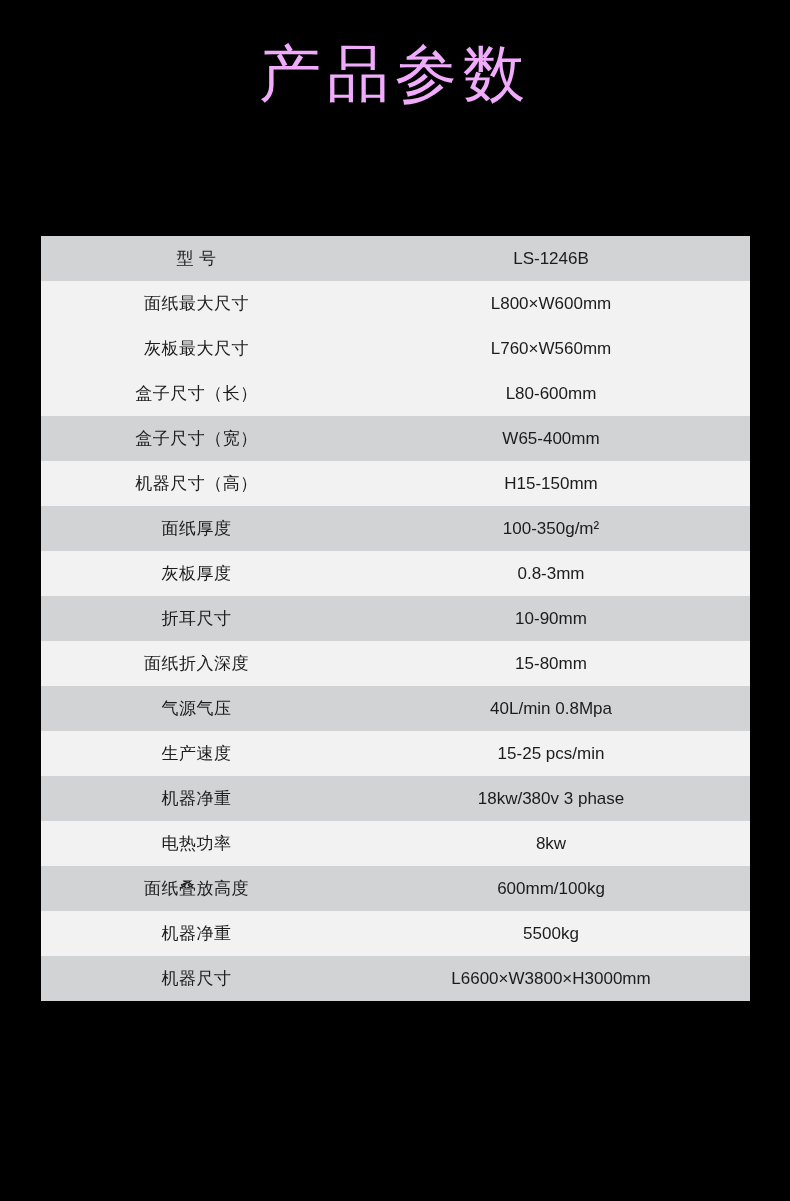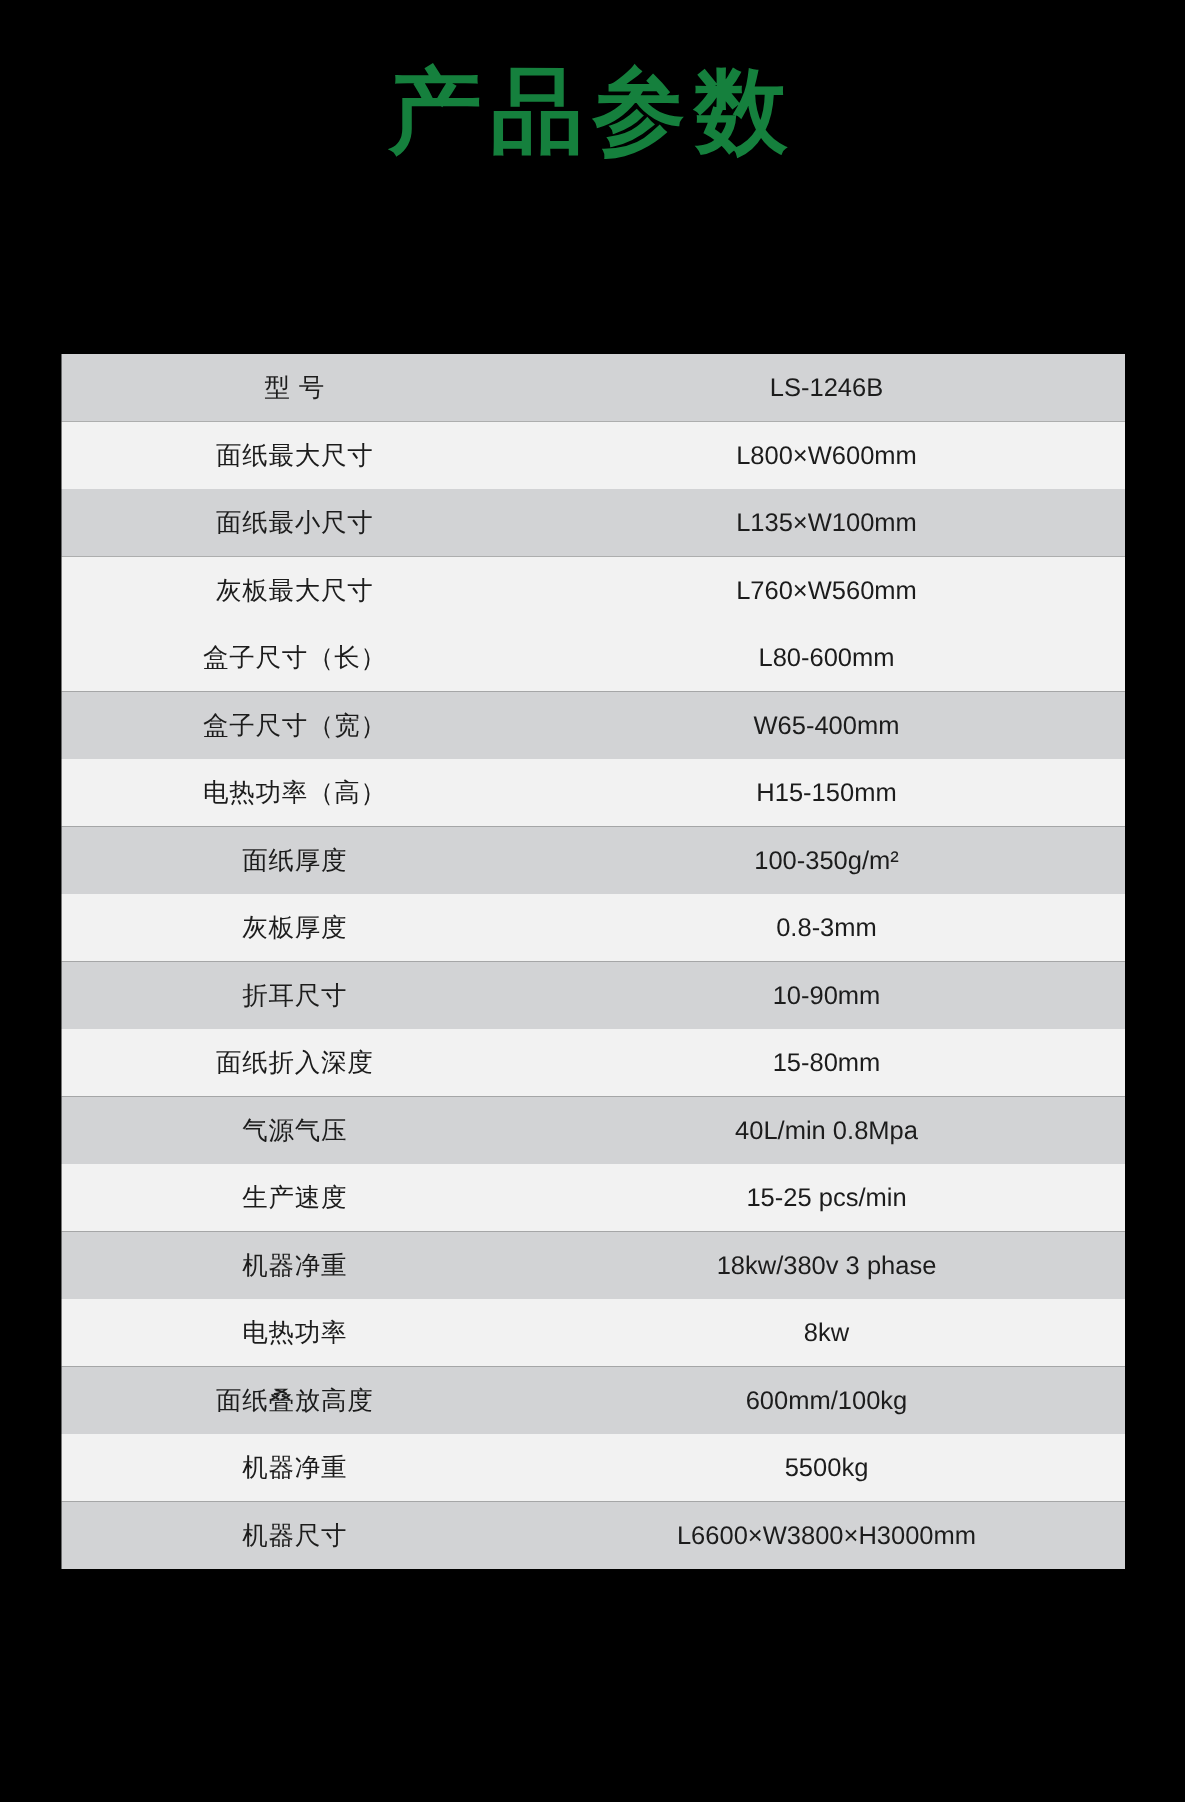--- a/index.html
+++ b/index.html
@@ -21,23 +21,23 @@
     box-sizing: border-box;
   }
   .title-block {
     width: 100%;
     text-align: center;
     padding-top: 34px;
     height: 125px;
     box-sizing: border-box;
   }
   .page-title {
-    color: #15803d;
+    color: #f0abfc;
     font-size: 62px;
-    font-weight: bold;
+    font-weight: normal;
     letter-spacing: 6px;
     line-height: 80px;
     margin: 0;
     font-family: "DejaVu Sans", "Liberation Sans", sans-serif;
   }
   .spec-table-wrap {
     position: absolute;
     top: 236px;
     left: 41px;
     width: 709px;
@@ -94,38 +94,34 @@
     <table class="spec-table">
       <tbody>
           <tr class="row-shade">
             <td class="label-cell model-label">型  号</td>
             <td class="value-cell">LS-1246B</td>
           </tr>
           <tr class="row-plain">
             <td class="label-cell">面纸最大尺寸</td>
             <td class="value-cell">L800×W600mm</td>
           </tr>
-          <tr class="row-shade">
-            <td class="label-cell">面纸最小尺寸</td>
-            <td class="value-cell">L135×W100mm</td>
-          </tr>
           <tr class="row-plain">
             <td class="label-cell">灰板最大尺寸</td>
             <td class="value-cell">L760×W560mm</td>
           </tr>
           <tr class="row-plain">
             <td class="label-cell">盒子尺寸（长）</td>
             <td class="value-cell">L80-600mm</td>
           </tr>
           <tr class="row-shade">
             <td class="label-cell">盒子尺寸（宽）</td>
             <td class="value-cell">W65-400mm</td>
           </tr>
           <tr class="row-plain">
-            <td class="label-cell">电热功率（高）</td>
+            <td class="label-cell">机器尺寸（高）</td>
             <td class="value-cell">H15-150mm</td>
           </tr>
           <tr class="row-shade">
             <td class="label-cell">面纸厚度</td>
             <td class="value-cell">100-350g/m²</td>
           </tr>
           <tr class="row-plain">
             <td class="label-cell">灰板厚度</td>
             <td class="value-cell">0.8-3mm</td>
           </tr>

